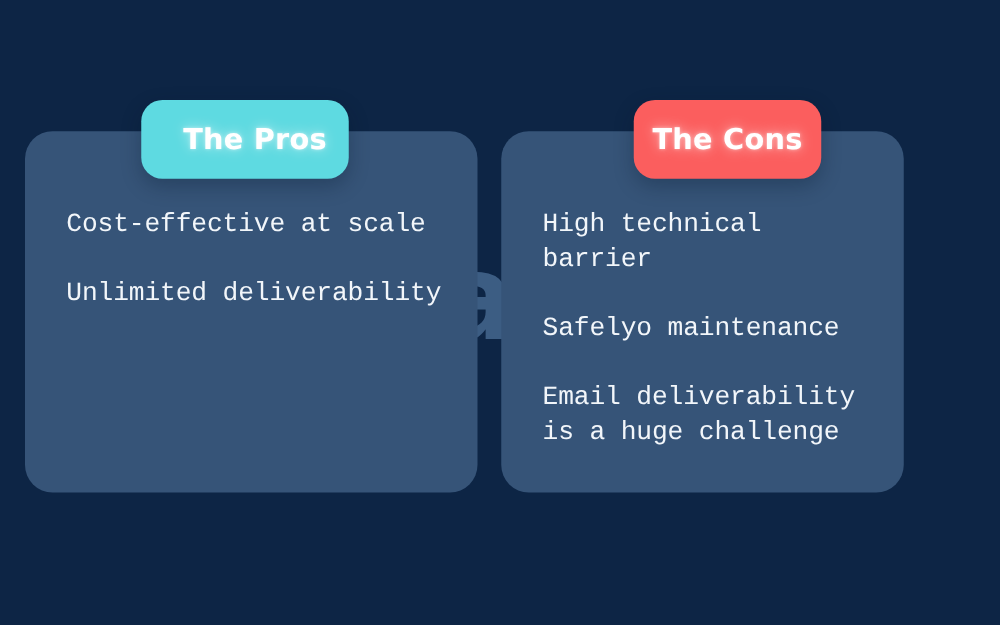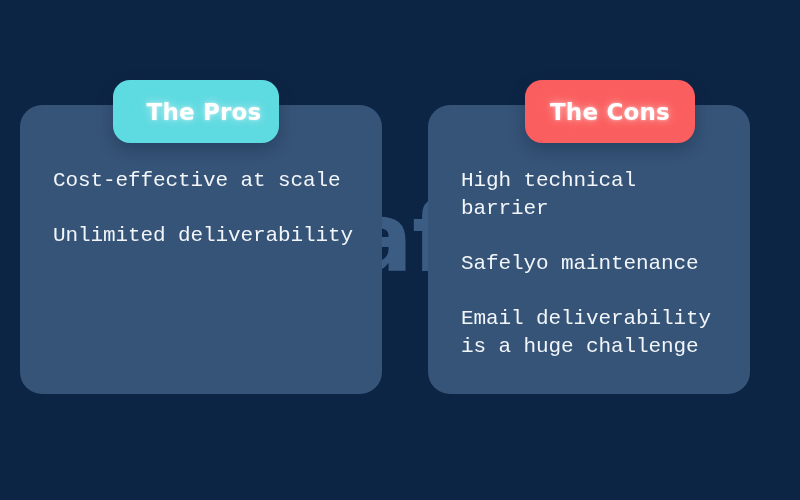--- a/index.html
+++ b/index.html
@@ -60,21 +60,21 @@
 
   
   .card {
     position: absolute;
     top: 105px;
     height: 289px;
     background: #365478;
     border-radius: 22px;
   }
   #card-pros { left: 20px;  width: 362px; }
-  #card-cons { left: 428px; width: 322px; }
+  #card-cons { left: 401px; width: 322px; }
 
   .card-list {
     position: absolute;
     left: 33px;
     right: 24px;
     top: 62px;
     margin: 0;
     padding: 0;
     list-style: none;
   }
@@ -106,22 +106,22 @@
     text-shadow: 0 0 10px rgba(255,255,255,0.55), 0 0 3px rgba(255,255,255,0.5);
     box-shadow: 0 6px 16px rgba(5,20,40,0.28);
   }
   #badge-pros {
     left: 113px;
     width: 150px;
     background: #5edae1;
     padding-left: 16px;
   }
   #badge-cons {
-    left: 525px;
-    width: 170px;
+    left: 507px;
+    width: 150px;
     background: #fb5e5e;
   }
 </style>
 </head>
 <body>
 
 <div id="stage">
 
   <div id="watermark">
     <div id="wm-inner">

